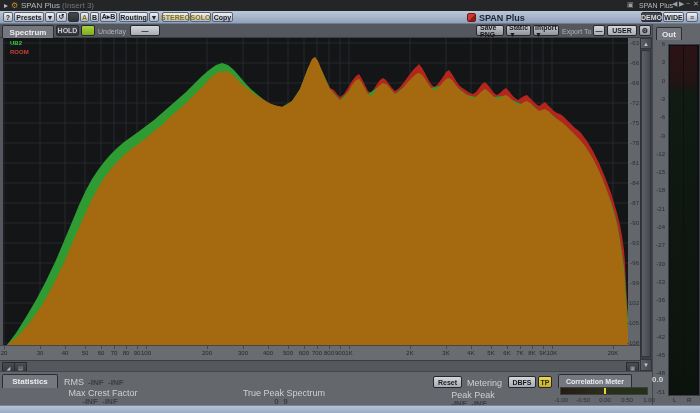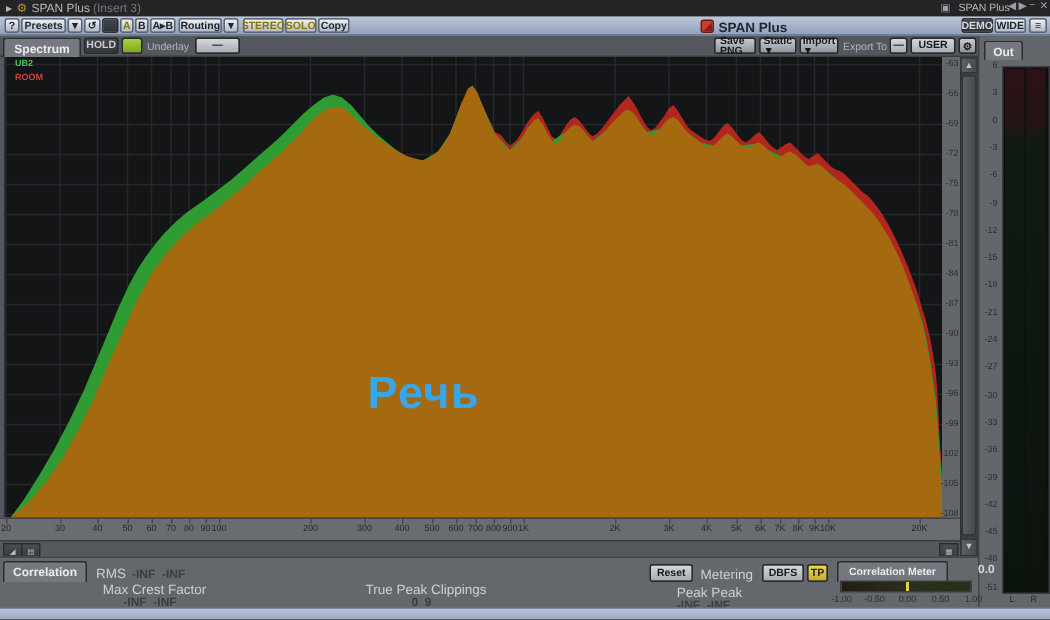--- a/index.html
+++ b/index.html
@@ -165,21 +165,20 @@
       <line x1="549" y1="0" x2="549" y2="307" stroke="#26292c" stroke-width="1"></line>
       <line x1="610" y1="0" x2="610" y2="307" stroke="#26292c" stroke-width="1"></line>
       <polygon points="4,307 27,284 49,249 75,192 95,150 114,124 135,106 159,87 183,65 207,40 221,33 232,39 250,55 268,66 279,69 289,63 297,51 305,30 312,19 319,33 327,50 331,52 334,56 337,59 341,56 345,50 349,43 353,38 356,36 359,41 362,47 365,53 368,55 371,51 374,46 377,42 380,40 383,42 386,46 389,50 392,53 395,51 398,48 401,44 404,40 407,36 410,32 413,29 416,26 419,30 422,35 425,41 428,46 431,49 434,47 437,43 440,39 443,34 446,32 449,36 452,41 455,46 458,49 461,51 464,53 467,55 470,56 473,54 476,50 479,46 482,44 485,47 488,51 491,55 494,57 497,55 500,52 503,50 506,53 509,57 512,60 515,62 518,60 521,58 524,57 527,60 530,63 533,66 536,68 539,66 542,64 545,67 548,70 551,73 554,75 557,76 560,78 563,81 566,84 569,87 572,90 575,92 578,95 581,99 584,103 587,108 590,113 593,119 596,125 599,132 602,139 605,147 608,155 611,165 614,175 617,187 619,198 621,212 622,224 623,245 624,262 625,277 625,307 625,307 4,307" fill="#b2271d"></polygon>
       <polygon points="4,307 13,295 23,279 33,262 43,243 53,222 61,203 69,184 76,167 83,152 89,141 95,132 101,124 107,117 114,110 121,104 128,99 135,94 143,88 151,82 159,75 167,68 175,61 183,54 191,46 199,38 206,32 213,27 219,25 225,27 231,32 237,39 243,46 249,52 255,57 261,62 267,66 273,68 279,69 289,63 297,51 305,30 312,19 319,33 327,51 337,62 345,54 356,41 365,56 374,50 383,46 392,56 401,49 410,39 419,37 428,50 437,48 446,40 455,50 464,57 473,59 482,51 491,59 500,58 509,62 518,66 527,65 536,73 545,73 554,81 563,88 572,97 581,107 590,121 599,140 605,156 609,167 612,177 615,190 617,202 619,215 621,229 622,241 623,257 624,270 625,282 625,307 625,307 4,307" fill="#2e9b33"></polygon>
       <polygon points="4,307 15,298 27,284 39,267 49,249 59,229 67,210 75,192 82,176 89,161 95,150 101,140 107,132 114,124 121,117 128,111 135,106 143,100 151,93 159,87 167,79 175,72 183,65 191,57 199,49 207,40 214,35 221,33 226,34 232,39 238,45 244,50 250,55 256,59 262,63 268,66 274,68 279,69 284,67 289,63 293,58 297,51 301,41 305,30 309,21 312,19 315,23 319,33 323,43 327,51 331,56 334,60 337,62 341,60 345,54 349,47 353,42 356,41 359,45 362,51 365,56 368,58 371,55 374,50 377,47 380,45 383,46 386,49 389,53 392,56 395,55 398,52 401,49 404,45 407,42 410,39 413,36 416,35 419,37 422,41 425,46 428,50 431,52 434,51 437,48 440,44 443,41 446,40 449,42 452,46 455,50 458,53 461,55 464,57 467,59 470,60 473,59 476,56 479,53 482,51 485,53 488,56 491,59 494,61 497,60 500,58 503,57 506,59 509,62 512,65 515,67 518,66 521,64 524,63 527,65 530,68 533,71 536,73 539,72 542,71 545,73 548,76 551,79 554,81 557,83 560,85 563,88 566,91 569,94 572,97 575,100 578,103 581,107 584,111 587,116 590,121 593,127 596,133 599,140 602,148 605,156 608,165 611,176 614,188 616,199 618,212 620,226 621,238 622,252 623,267 624,280 625,292 625,307 625,307 4,307" fill="#a5690f"></polygon>
     </svg>
   <div id="plot-legend">
       <div class="legend-item" style="left: 7px; top: 2px; color: rgb(62, 201, 74);">UB2</div>
       <div class="legend-item" style="left: 7px; top: 11px; color: rgb(204, 66, 55);">ROOM</div>
     </div>
-  <div id="annotation" style="color: rgb(56, 166, 232);">Речь</div>
 </div>
 
 <div class="abs" id="db-scale">
     <span class="db-lbl" style="top: 2px;">-63</span>
     <span class="db-lbl" style="top: 22px;">-66</span>
     <span class="db-lbl" style="top: 42px;">-69</span>
     <span class="db-lbl" style="top: 62px;">-72</span>
     <span class="db-lbl" style="top: 82px;">-75</span>
     <span class="db-lbl" style="top: 102px;">-78</span>
     <span class="db-lbl" style="top: 122px;">-81</span>
@@ -257,26 +256,26 @@
     <div class="freq-tick" style="left: 613px;"></div>
     <span class="freq-lbl" style="left: 613px;">20K</span>
   </div>
 <div class="abs" id="substrip">
   <div class="mini-btn" style="left:2px">◢</div>
   <div class="mini-btn" style="left:14px">▤</div>
   <div class="mini-btn" style="left:626px">▦</div>
 </div>
 
 <div class="abs" id="stats-panel">
-  <div class="tab" style="left:2px;top:2px;width:54px;height:13px">Correlation</div>
+  <div class="tab" style="left:2px;top:2px;width:54px;height:13px">Statistics</div>
   <span class="panel-lbl" style="left:64px;top:5px">RMS</span>
   <span class="panel-val" style="left:88px;top:6px">-INF  -INF</span>
   <span class="panel-lbl centered" style="left:103px;top:16px">Max Crest Factor</span>
   <span class="panel-val centered" style="left:100px;top:25px">-INF  -INF</span>
-  <span class="panel-lbl centered" style="left:284px;top:16px">True Peak Clippings</span>
+  <span class="panel-lbl centered" style="left:284px;top:16px">True Peak Spectrum</span>
   <span class="panel-val centered" style="left:281px;top:25px">0  9</span>
   <div class="tb light" style="left:433px;top:4px;width:29px;height:12px">Reset</div>
   <span class="panel-lbl" style="left:467px;top:6px">Metering</span>
   <div class="tb light" style="left:508px;top:4px;width:28px;height:12px">DBFS</div>
   <div class="tb" style="left:538px;top:4px;width:14px;height:12px;background:linear-gradient(#ecd94e,#c7ac2c);color:#2b2408">TP</div>
   <span class="panel-lbl centered" style="left:473px;top:18px">Peak Peak</span>
   <span class="panel-val centered" style="left:469px;top:27px">-INF  -INF</span>
   <div class="tab" style="left:558px;top:2px;width:72px;height:13px;font-size:7px">Correlation Meter</div>
   <span class="panel-val" style="left:653px;top:5px;color:#d5d8db">L-R</span>
 </div>

